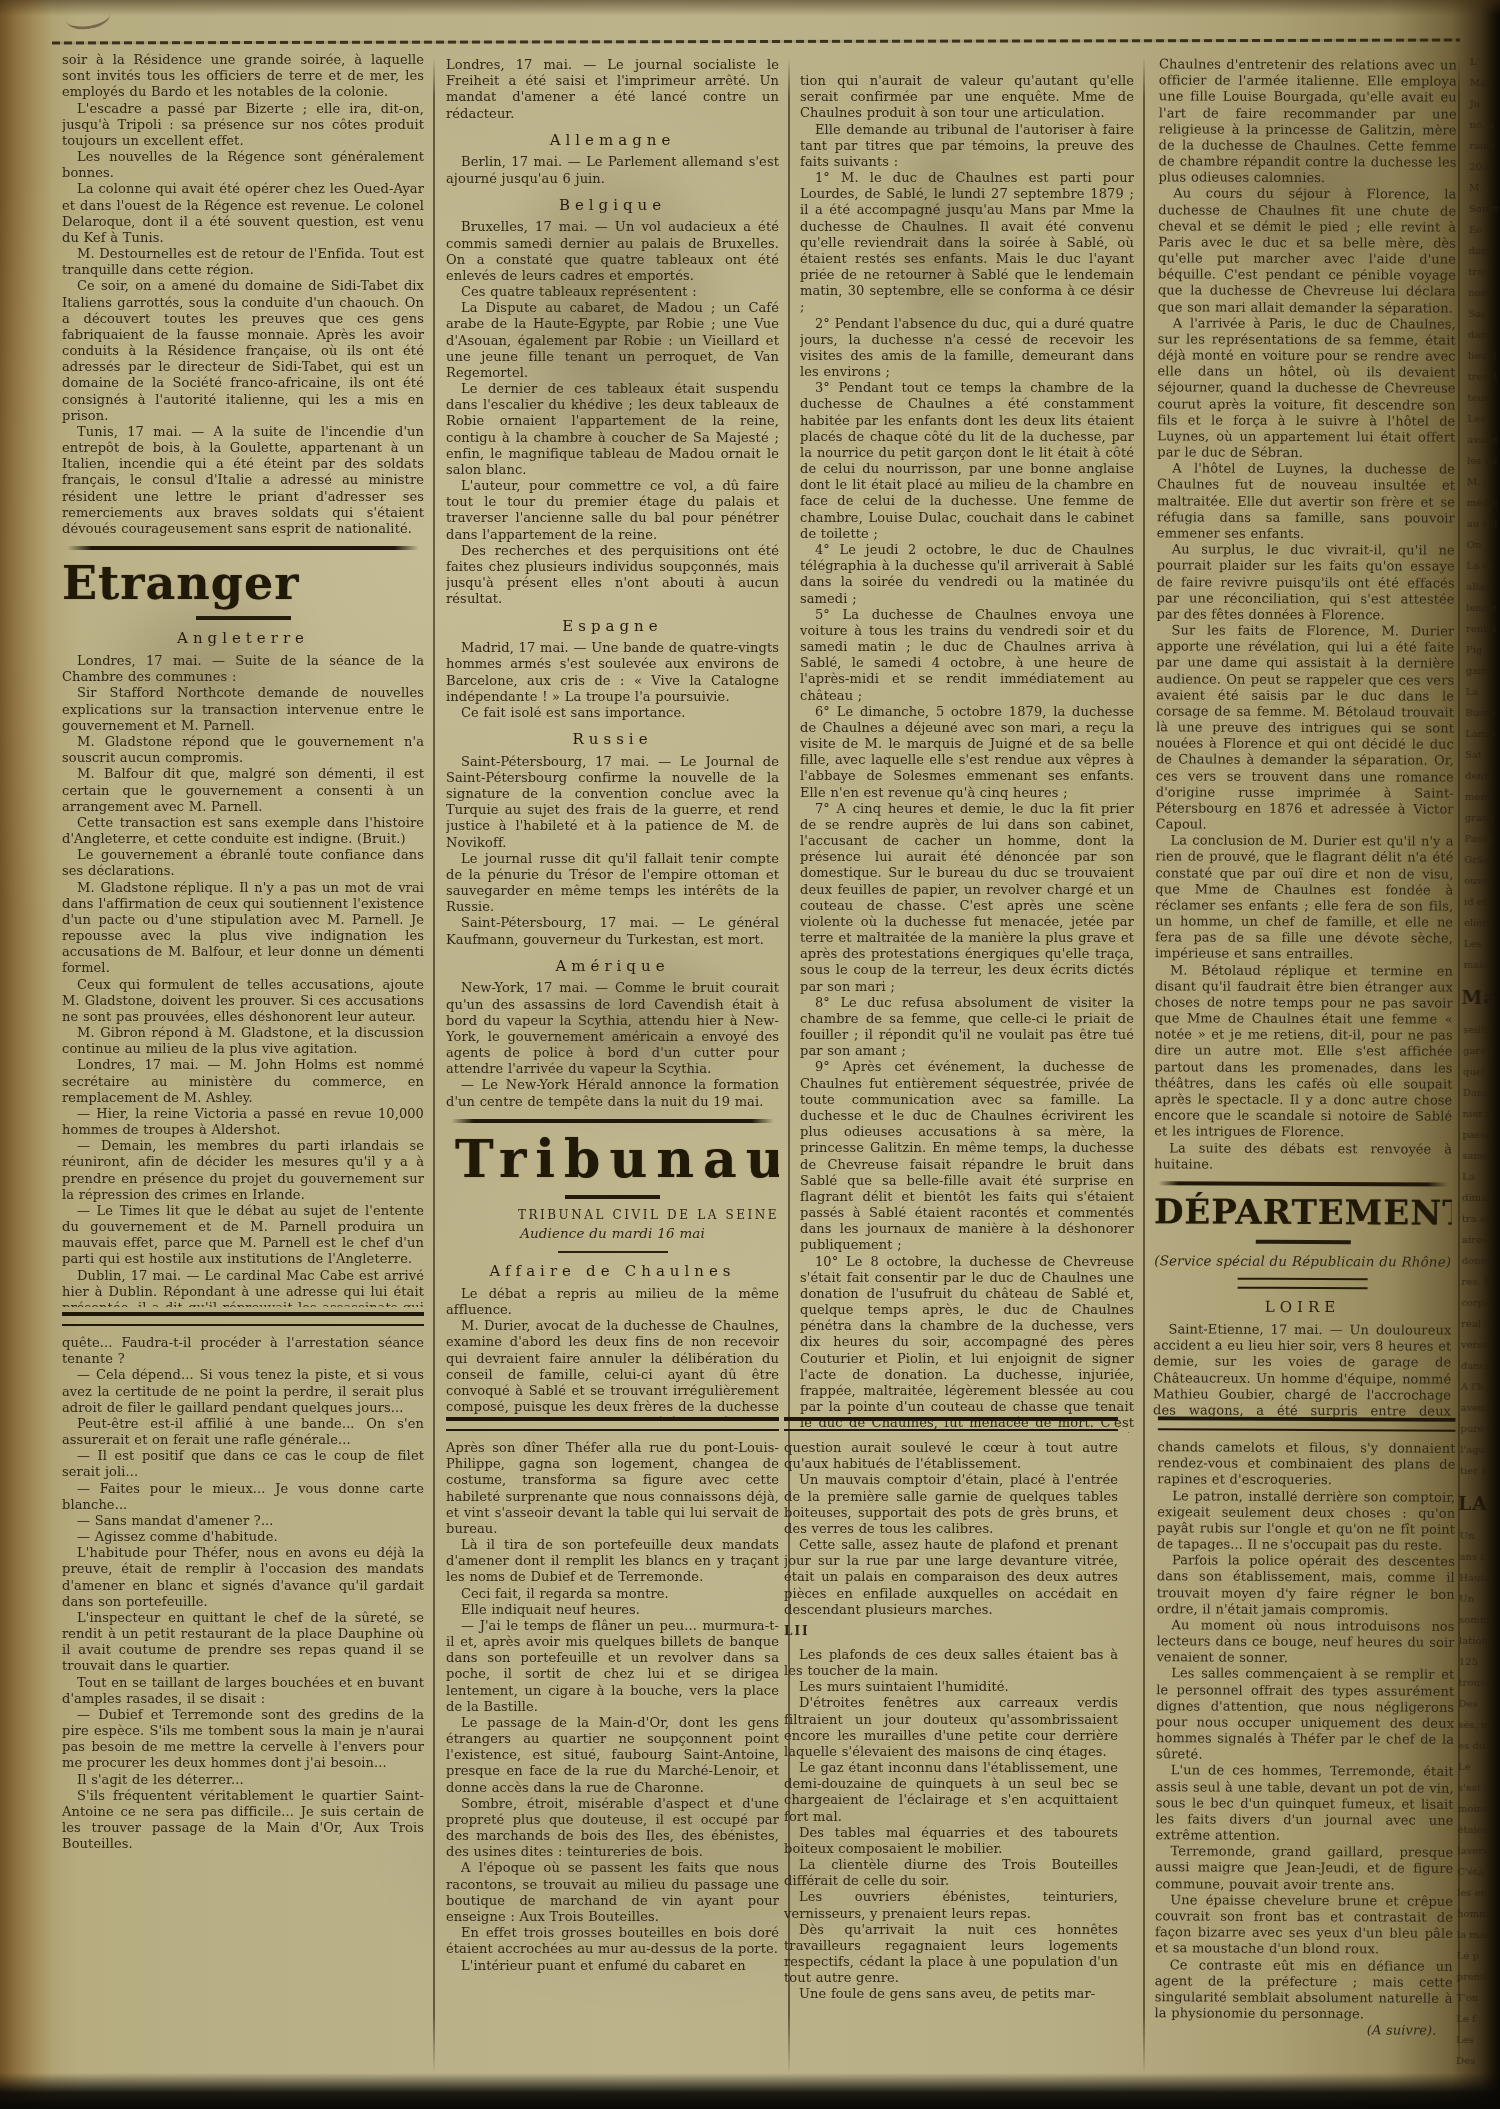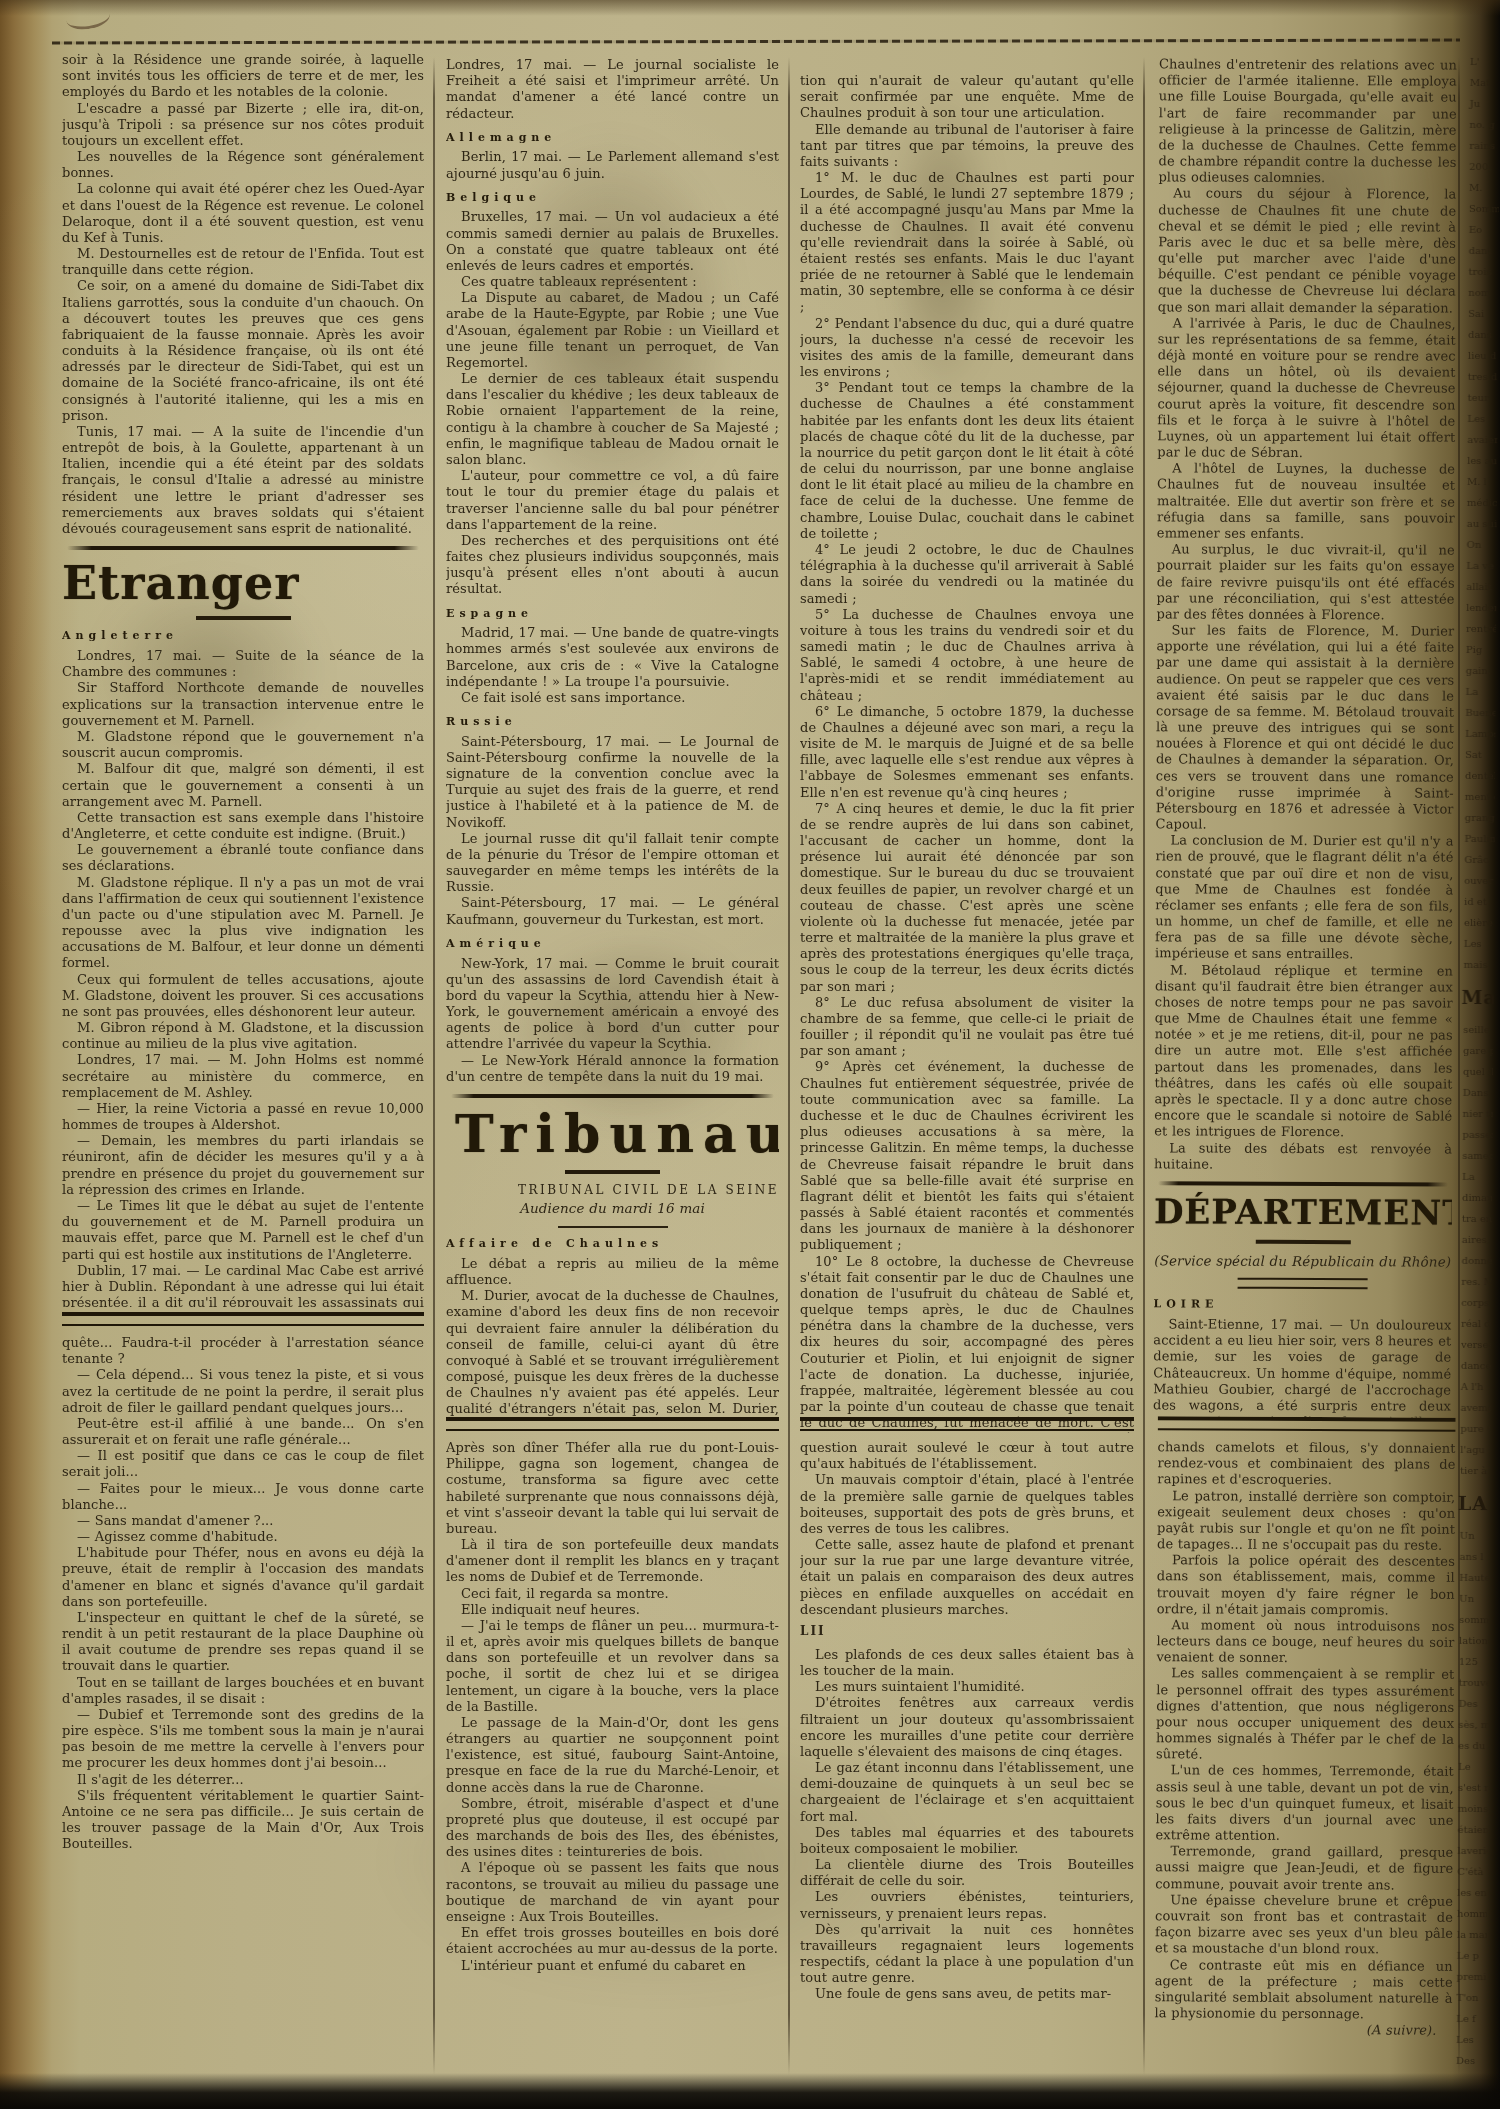--- a/index.html
+++ b/index.html
@@ -35,34 +35,34 @@
        text-align:justify;letter-spacing:.1px;word-spacing:.4px}
   .col p{margin:0;text-indent:15px}
   .col p.p0{text-indent:0}
   .col p.right{text-align:right;text-indent:0;padding-right:16px;font-style:italic}
 
   #c1 {left:62px;  top:52px;   width:362px;height:1255px}
   #c1f{left:62px;  top:1312px; width:362px;height:650px}
   #c2 {left:446px; top:57px;   width:333px;height:1360px}
   #c2f{left:446px; top:1417px; width:333px;height:658px}
   #c3 {left:800px; top:73px;   width:334px;height:1360px}
-  #c3f{left:800px; top:1417px; width:334px;height:658px}
+  #c3f{left:784px; top:1417px; width:334px;height:658px}
   #c4 {left:1156px;top:57px;   width:298px;height:1360px;transform:rotate(.25deg)}
   #c4f{left:1156px;top:1417px; width:298px;height:650px;transform:rotate(.3deg)}
   #edgecol{position:absolute;left:1461px;top:57px;width:32px;height:2012px;overflow:hidden;
     filter:blur(.35px);transform:rotate(.4deg)}
   #edgecol div{color:rgba(40,30,15,.85);font-size:10px;line-height:1;margin:0 0 11px 2px;white-space:nowrap}
   #edgecol div.big{font-size:19px;font-weight:700;margin:18px 0;color:rgba(32,23,10,.92);letter-spacing:1px}
 
   .h-xl{font-weight:700;text-align:left;color:#211908;margin:6px 0 4px;line-height:1.05;
         text-shadow:0 0 1px rgba(33,25,8,.65)}
   .etr{font-size:46px;letter-spacing:1px}
   .spread{font-size:52px;letter-spacing:9px;padding-left:9px}
   .caps{font-size:34px;letter-spacing:1px}
-  .h-sub{font-weight:700;font-size:11px;letter-spacing:5px;margin:9px 0 5px;color:#241b0a}
+  .h-sub{font-weight:400;text-align:center;font-size:15px;letter-spacing:5px;margin:9px 0 5px;color:#241b0a}
   .h-small{text-align:right;font-size:12px;letter-spacing:2.5px;margin:8px 0 2px}
   .h-ital{font-style:italic;text-align:center;font-size:13.5px;margin:2px 0 4px}
   .h-chap{font-weight:700;text-align:left;font-size:12px;letter-spacing:2px;margin:6px 0 8px}
 
   .rule{margin:9px auto}
   .rule-taper{height:4px;width:97%;border-radius:2px;
     background:linear-gradient(90deg,transparent,#1f1709 7%,#1f1709 93%,transparent)}
   .rule-short{width:95px;height:4px;background:#241b0b}
   .rule-hair{width:110px;height:2px;background:#2a2110}
   .rule-dshort{width:130px;height:7px;border-top:2px solid #241b0b;border-bottom:2px solid #241b0b}

